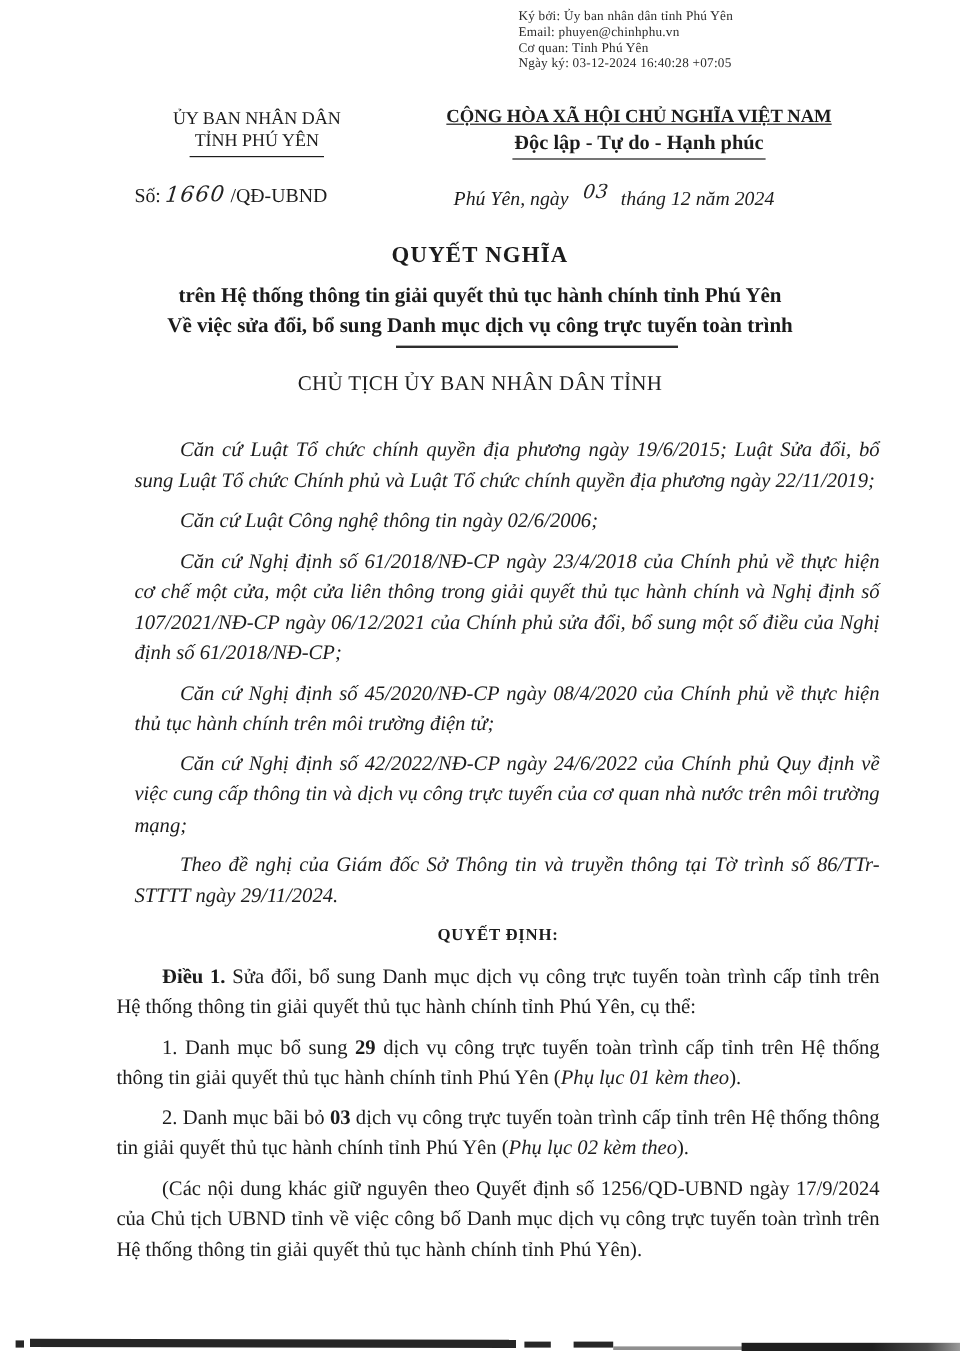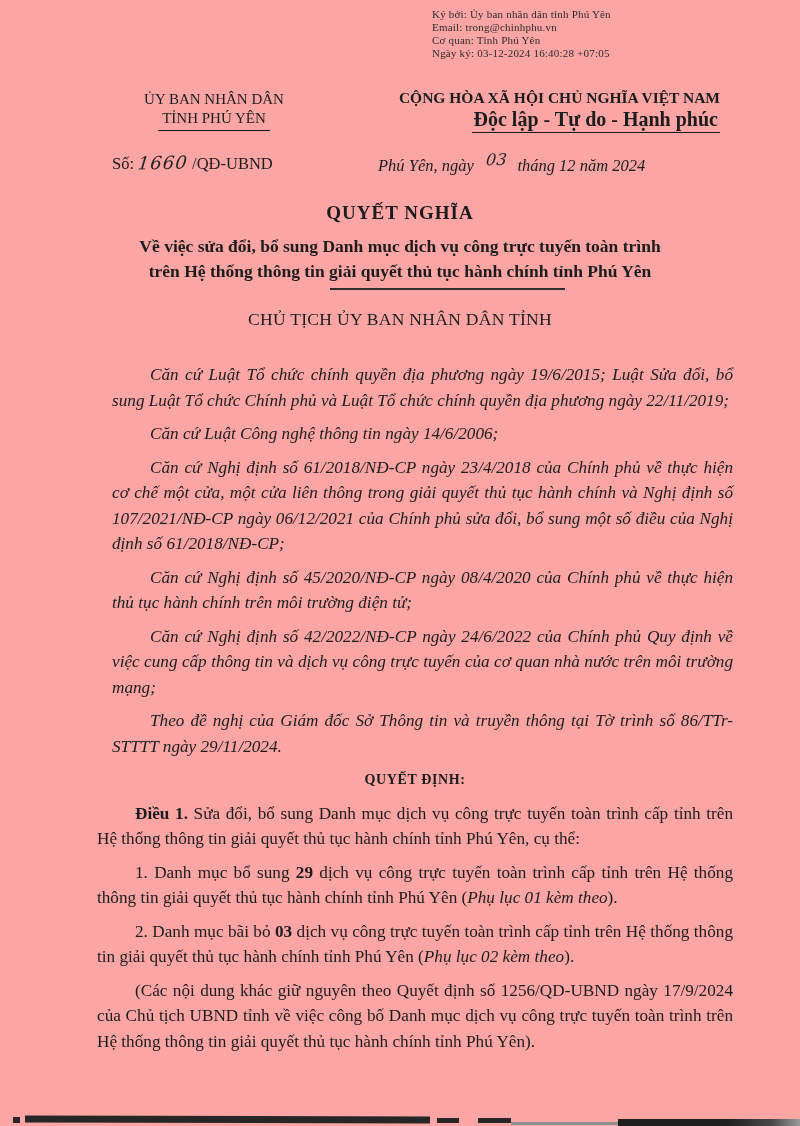--- a/index.html
+++ b/index.html
@@ -1,44 +1,44 @@
 <!DOCTYPE html>
 <html><head>
 <meta charset="utf-8">
 <style>
   * { margin:0; padding:0; box-sizing:border-box; }
   html,body { background:#e8e8e8; }
   .page {
     position:relative;
     width:800px; height:1126px;
-    background:#fca5a5;
+    background:#ffffff;
     font-family:"Liberation Serif", serif;
     color:#1c1c1c;
     overflow:hidden;
     margin:0 auto;
   }
   
   .sig-stamp {
     position:absolute; left:432px; top:8px;
     font-size:11px; line-height:13px;
     color:#2a2a2a;
     letter-spacing:0.2px;
   }
   
   .hdr-left {
     position:absolute; left:83px; top:90px; width:262px;
     text-align:center; font-weight:normal; font-size:15px; line-height:19px;
   }
   .hdr-left .u-wrap { display:inline-block; padding:0 4px 2px 4px; border-bottom:1.6px solid #1c1c1c;text-align:right; }
   .hdr-right {
     position:absolute; left:345px; top:88px; width:375px;
-    text-align:right; font-weight:bold;
+    text-align:center; font-weight:bold;text-decoration:underline;
   }
   .hdr-right .nat1 { font-size:15.5px; line-height:20px; }
-  .hdr-right .nat2 { font-size:20px; line-height:22px; }
+  .hdr-right .nat2 { font-size:17px; line-height:22px; }
   .hdr-right .u-wrap { display:inline-block; padding:0 2px 2px 2px; border-bottom:1.7px solid #1c1c1c; }
   .doc-number {
     position:absolute; left:112px; top:152px;
     font-size:16.5px; white-space:nowrap;
   }
   .hand {
     font-family:"DejaVu Serif", serif;
     font-style:italic;
     display:inline-block;
     transform:skewX(-7deg) rotate(-1deg);
@@ -95,21 +95,21 @@
   .band-b  { left:618px; top:1119px; width:182px; height:7px;
              background:linear-gradient(to right,#1f1f1f 60%,#4a4a4a 85%,#9a9a9a 100%); }
 </style>
 </head>
 <body>
 
 <div class="page">
 
   <div class="sig-stamp">
     <div>Ký bởi: Ủy ban nhân dân tỉnh Phú Yên</div>
-    <div>Email: trong@chinhphu.vn</div>
+    <div>Email: phuyen@chinhphu.vn</div>
     <div>Cơ quan: Tỉnh Phú Yên</div>
     <div>Ngày ký: 03-12-2024 16:40:28 +07:05</div>
   </div>
 
   <div class="hdr-left">
     <div>ỦY BAN NHÂN DÂN</div>
     <div><span class="u-wrap">TỈNH PHÚ YÊN</span></div>
   </div>
 
   <div class="hdr-right">
@@ -124,30 +124,30 @@
   </div>
 
   <div class="date-line">
     <span>Phú Yên, ngày</span>
     <span class="hand hand-day">03</span>
     <span>tháng 12 năm 2024</span>
   </div>
 
   <div class="doc-kind">QUYẾT NGHĨA</div>
   <div class="doc-subject">
+    <div>trên Hệ thống thông tin giải quyết thủ tục hành chính tỉnh Phú Yên</div>
     <div>Về việc sửa đổi, bổ sung Danh mục dịch vụ công trực tuyến toàn trình</div>
-    <div>trên Hệ thống thông tin giải quyết thủ tục hành chính tỉnh Phú Yên</div>
   </div>
   <div class="subject-rule"></div>
   <div class="authority">CHỦ TỊCH ỦY BAN NHÂN DÂN TỈNH</div>
 
   <div class="body-block">
     <div class="preamble">
       <p>Căn cứ Luật Tổ chức chính quyền địa phương ngày 19/6/2015; Luật Sửa đổi, bổ sung Luật Tổ chức Chính phủ và Luật Tổ chức chính quyền địa phương ngày 22/11/2019;</p>
-      <p>Căn cứ Luật Công nghệ thông tin ngày 14/6/2006;</p>
+      <p>Căn cứ Luật Công nghệ thông tin ngày 02/6/2006;</p>
       <p>Căn cứ Nghị định số 61/2018/NĐ-CP ngày 23/4/2018 của Chính phủ về thực hiện cơ chế một cửa, một cửa liên thông trong giải quyết thủ tục hành chính và Nghị định số 107/2021/NĐ-CP ngày 06/12/2021 của Chính phủ sửa đổi, bổ sung một số điều của Nghị định số 61/2018/NĐ-CP;</p>
       <p>Căn cứ Nghị định số 45/2020/NĐ-CP ngày 08/4/2020 của Chính phủ về thực hiện thủ tục hành chính trên môi trường điện tử;</p>
       <p>Căn cứ Nghị định số 42/2022/NĐ-CP ngày 24/6/2022 của Chính phủ Quy định về việc cung cấp thông tin và dịch vụ công trực tuyến của cơ quan nhà nước trên môi trường mạng;</p>
       <p>Theo đề nghị của Giám đốc Sở Thông tin và truyền thông tại Tờ trình số 86/TTr-STTTT ngày 29/11/2024.</p>
     </div>
 
     <p class="decision-heading">QUYẾT ĐỊNH:</p>
 
     <div class="articles">
       <p><b>Điều 1.</b><span> Sửa đổi, bổ sung Danh mục dịch vụ công trực tuyến toàn trình cấp tỉnh trên Hệ thống thông tin giải quyết thủ tục hành chính tỉnh Phú Yên, cụ thể:</span></p>

